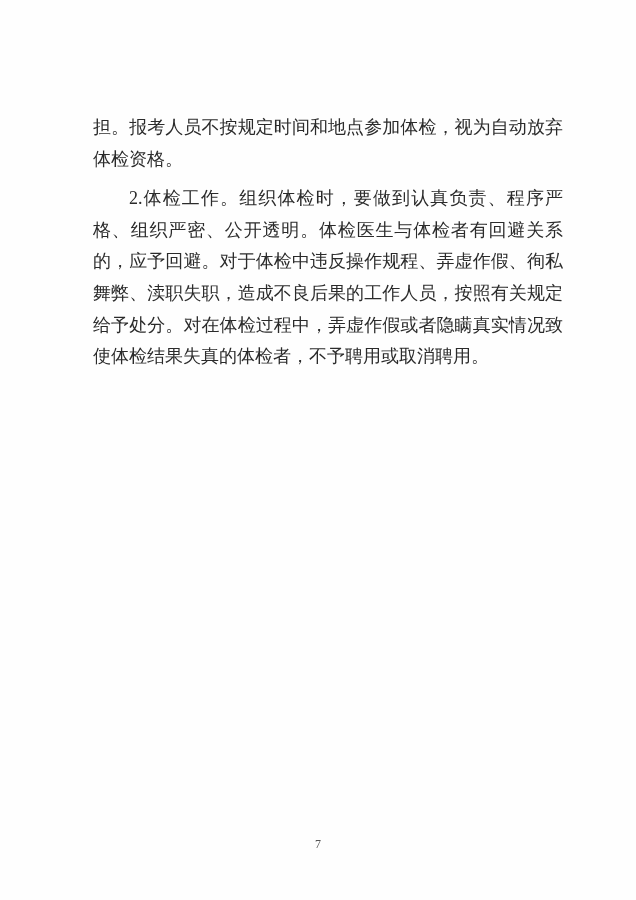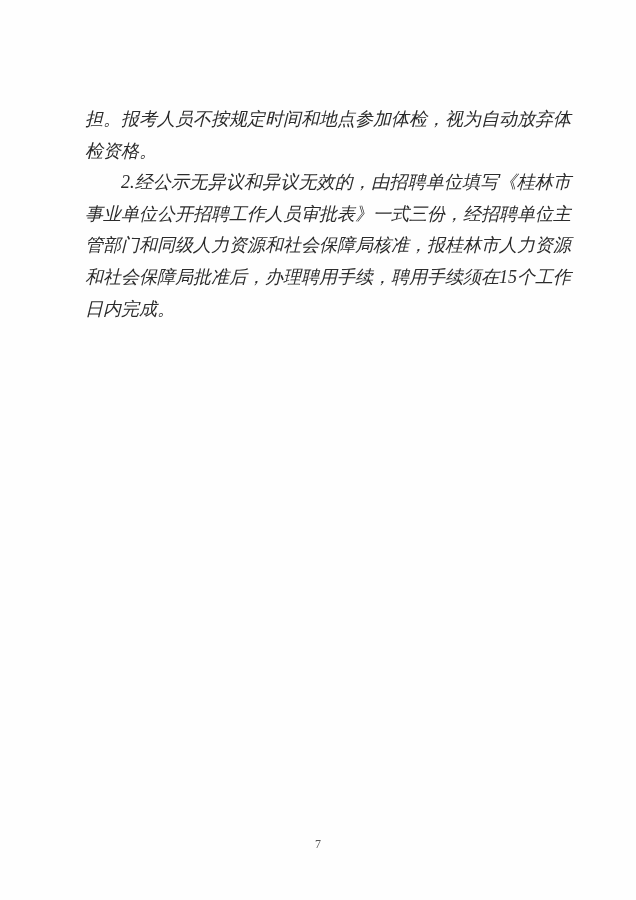--- a/index.html
+++ b/index.html
@@ -20,23 +20,22 @@
     left: 85px;
     top: 104px;
     width: 486px;
     font-size: 18px;
     line-height: 31.6px;
     color: #2b2b2b;
     text-align: justify;
     letter-spacing: 0px;
   }
   .para {
-    margin: 0;
+    margin: 8px;
     padding: 0;
-    font-style: italic;
   }
   .indent {
     text-indent: 2em;
   }
   .heading {
     font-weight: bold;
   }
   .page-number {
     position: absolute;
     left: 0;
@@ -47,16 +46,16 @@
     color: #555555;
     font-family: "Liberation Serif", "DejaVu Serif", serif;
   }
 </style>
 </head>
 <body>
 
 <div class="page">
   <div class="content">
     <p class="para">担。报考人员不按规定时间和地点参加体检，视为自动放弃体检资格。</p>
-    <p class="para indent">2.经公示无异议和异议无效的，由招聘单位填写《桂林市事业单位公开招聘工作人员审批表》一式三份，经招聘单位主管部门和同级人力资源和社会保障局核准，报桂林市人力资源和社会保障局批准后，办理聘用手续，聘用手续须在15个工作日内完成。</p>
+    <p class="para indent">2.体检工作。组织体检时，要做到认真负责、程序严格、组织严密、公开透明。体检医生与体检者有回避关系的，应予回避。对于体检中违反操作规程、弄虚作假、徇私舞弊、渎职失职，造成不良后果的工作人员，按照有关规定给予处分。对在体检过程中，弄虚作假或者隐瞒真实情况致使体检结果失真的体检者，不予聘用或取消聘用。</p>
   </div>
   <div class="page-number">7</div>
 </div>
 
 </body></html>

